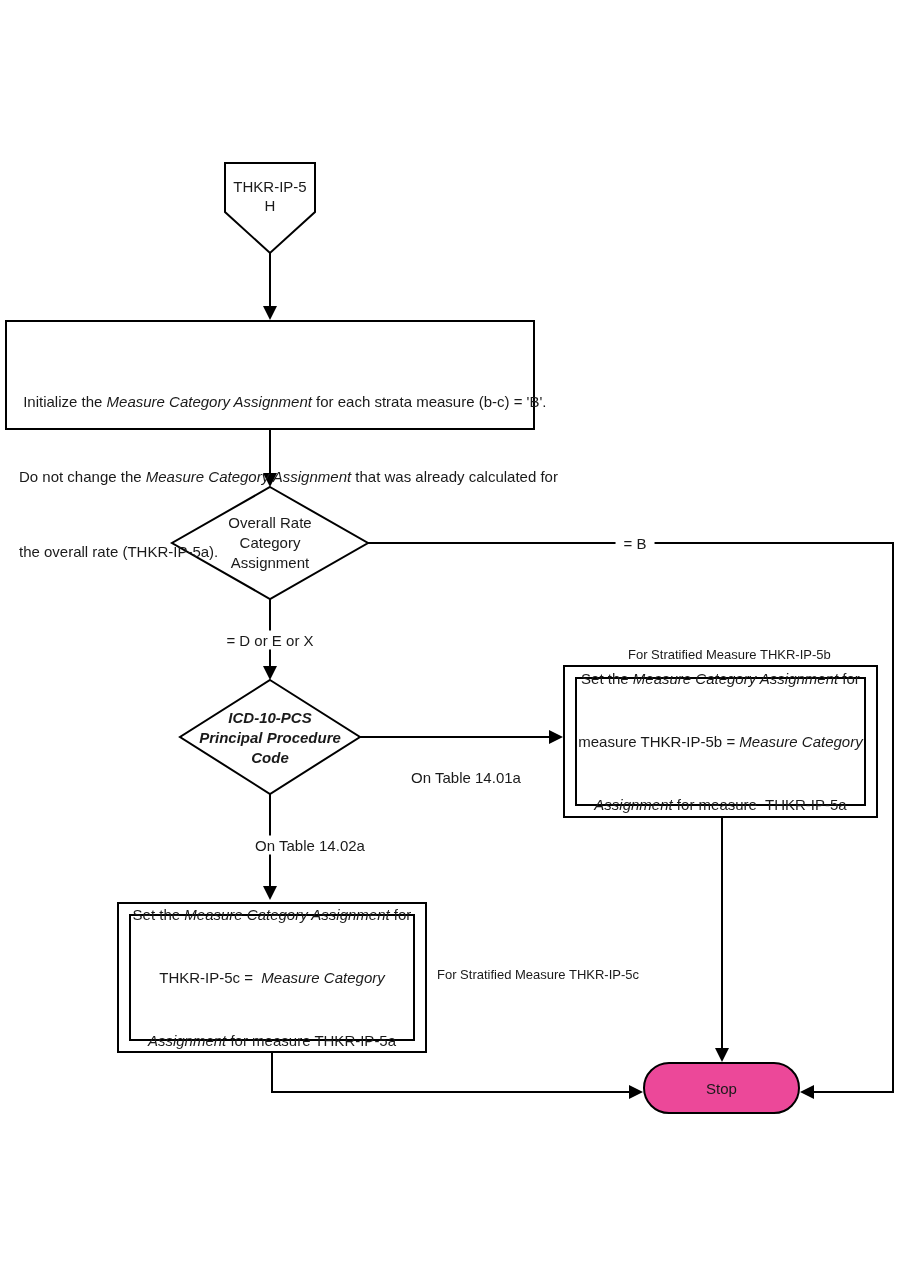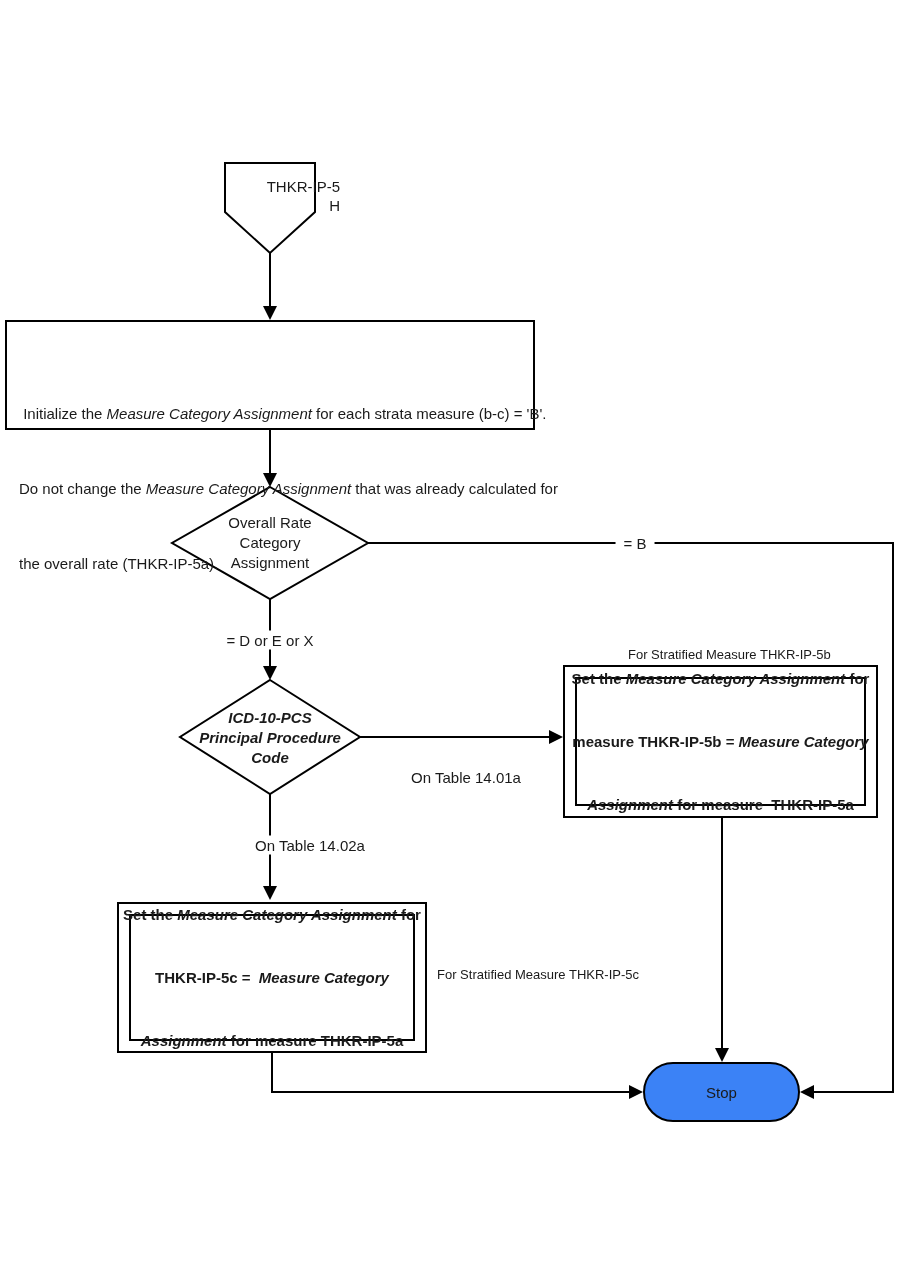--- a/index.html
+++ b/index.html
@@ -14,26 +14,26 @@
   #wires{position:absolute;left:0;top:0;width:900px;height:1286px;}
   .node-text{position:absolute;font-size:15px;line-height:20px;text-align:center;}
   .it{font-style:italic;}
   .edge-label{
     position:absolute;background:#ffffff;font-size:15px;
     padding:1px 8px;transform:translate(-50%,-50%);white-space:pre;
   }
   .caption{position:absolute;font-size:13px;white-space:pre;}
   .box{position:absolute;border:2px solid #000;background:#fff;box-sizing:border-box;}
   .dbl-inner{position:absolute;left:10px;top:10px;right:10px;bottom:10px;border:2px solid #000;
-    display:flex;align-items:center;justify-content:center;font-weight:bold;}
+    display:flex;align-items:center;justify-content:center;}
   .dbl-inner .lines{font-size:15px;line-height:21px;text-align:center;white-space:pre;}
-  #init-box-text{position:absolute;left:12px;top:29px;font-size:15px;line-height:25px;white-space:pre;}
+  #init-box-text{position:absolute;left:12px;top:17px;font-size:15px;line-height:25px;white-space:pre;}
   #stop-node{
-    position:absolute;left:643px;top:1062px;width:157px;height:60px;
-    border:2px solid #000;border-radius:30px;background:#3b82f6;box-sizing:border-box;
+    position:absolute;left:643px;top:1062px;width:157px;height:52px;
+    border:2px solid #000;border-radius:30px;background:#ec4899;box-sizing:border-box;
     display:flex;align-items:center;justify-content:center;font-size:15px;
   }
 </style>
 </head>
 <body>
 
 <div id="canvas">
 
   <svg id="wires" viewBox="0 0 900 1286" xmlns="http://www.w3.org/2000/svg">
 
@@ -61,21 +61,21 @@
     <line x1="270" y1="794" x2="270" y2="888" stroke="#000" stroke-width="2"></line>
     <polygon points="263,886 277,886 270,900" fill="#000"></polygon>
 
     <line x1="722" y1="818" x2="722" y2="1048" stroke="#000" stroke-width="2"></line>
     <polygon points="715,1048 729,1048 722,1062" fill="#000"></polygon>
 
     <polyline points="272,1053 272,1092 629,1092" fill="none" stroke="#000" stroke-width="2"></polyline>
     <polygon points="629,1085 629,1099 643,1092" fill="#000"></polygon>
   </svg>
 
-  <div class="node-text" style="left:200px;top:177px;width:140px;line-height:19px;text-align:right;">
+  <div class="node-text" style="left:200px;top:177px;width:140px;line-height:19px;">
     <div>THKR-IP-5</div>
     <div>H</div>
   </div>
 
   <div class="box" style="left:5px;top:320px;width:530px;height:110px;">
     <div id="init-box-text">
       <div><span> Initialize the </span><span class="it">Measure Category Assignment</span><span> for each strata measure (b-c) = 'B'.</span></div>
       <div><span>Do not change the </span><span class="it">Measure Category Assignment</span><span> that was already calculated for</span></div>
       <div><span>the overall rate (THKR-IP-5a).</span><span class="it"></span><span></span></div>
     </div>

